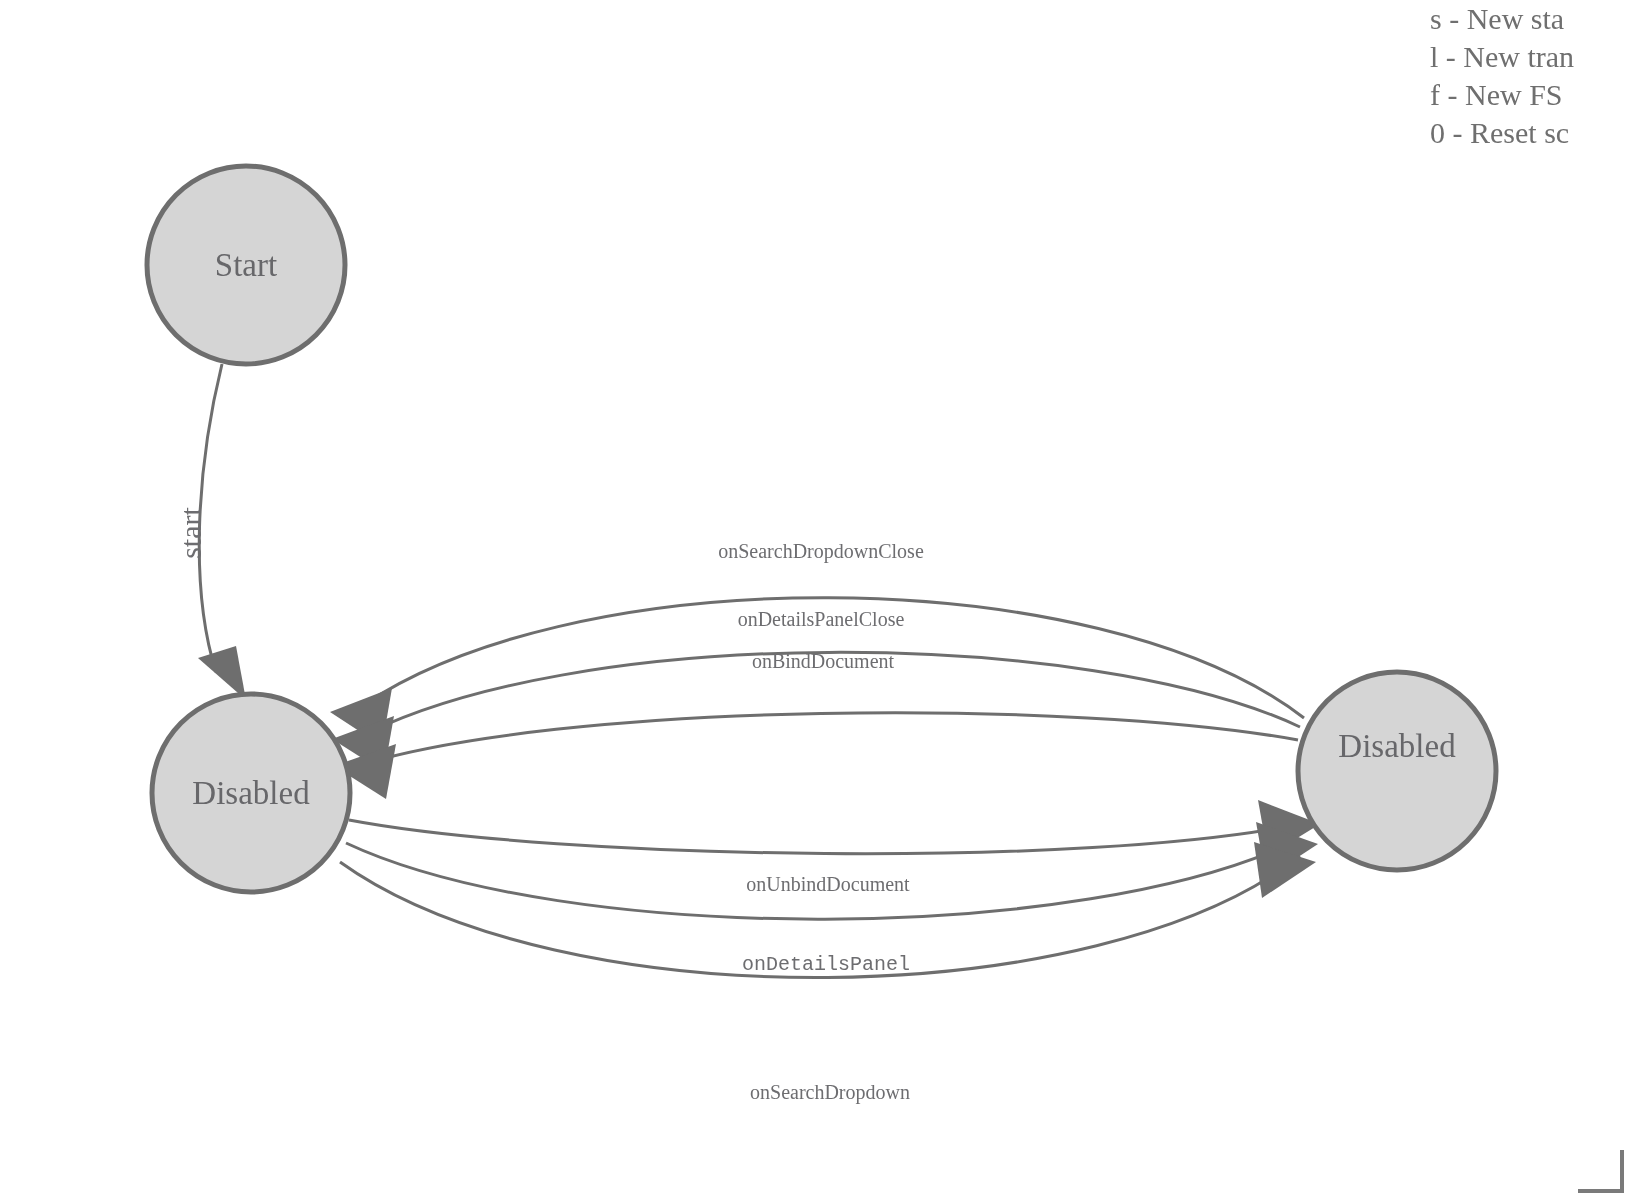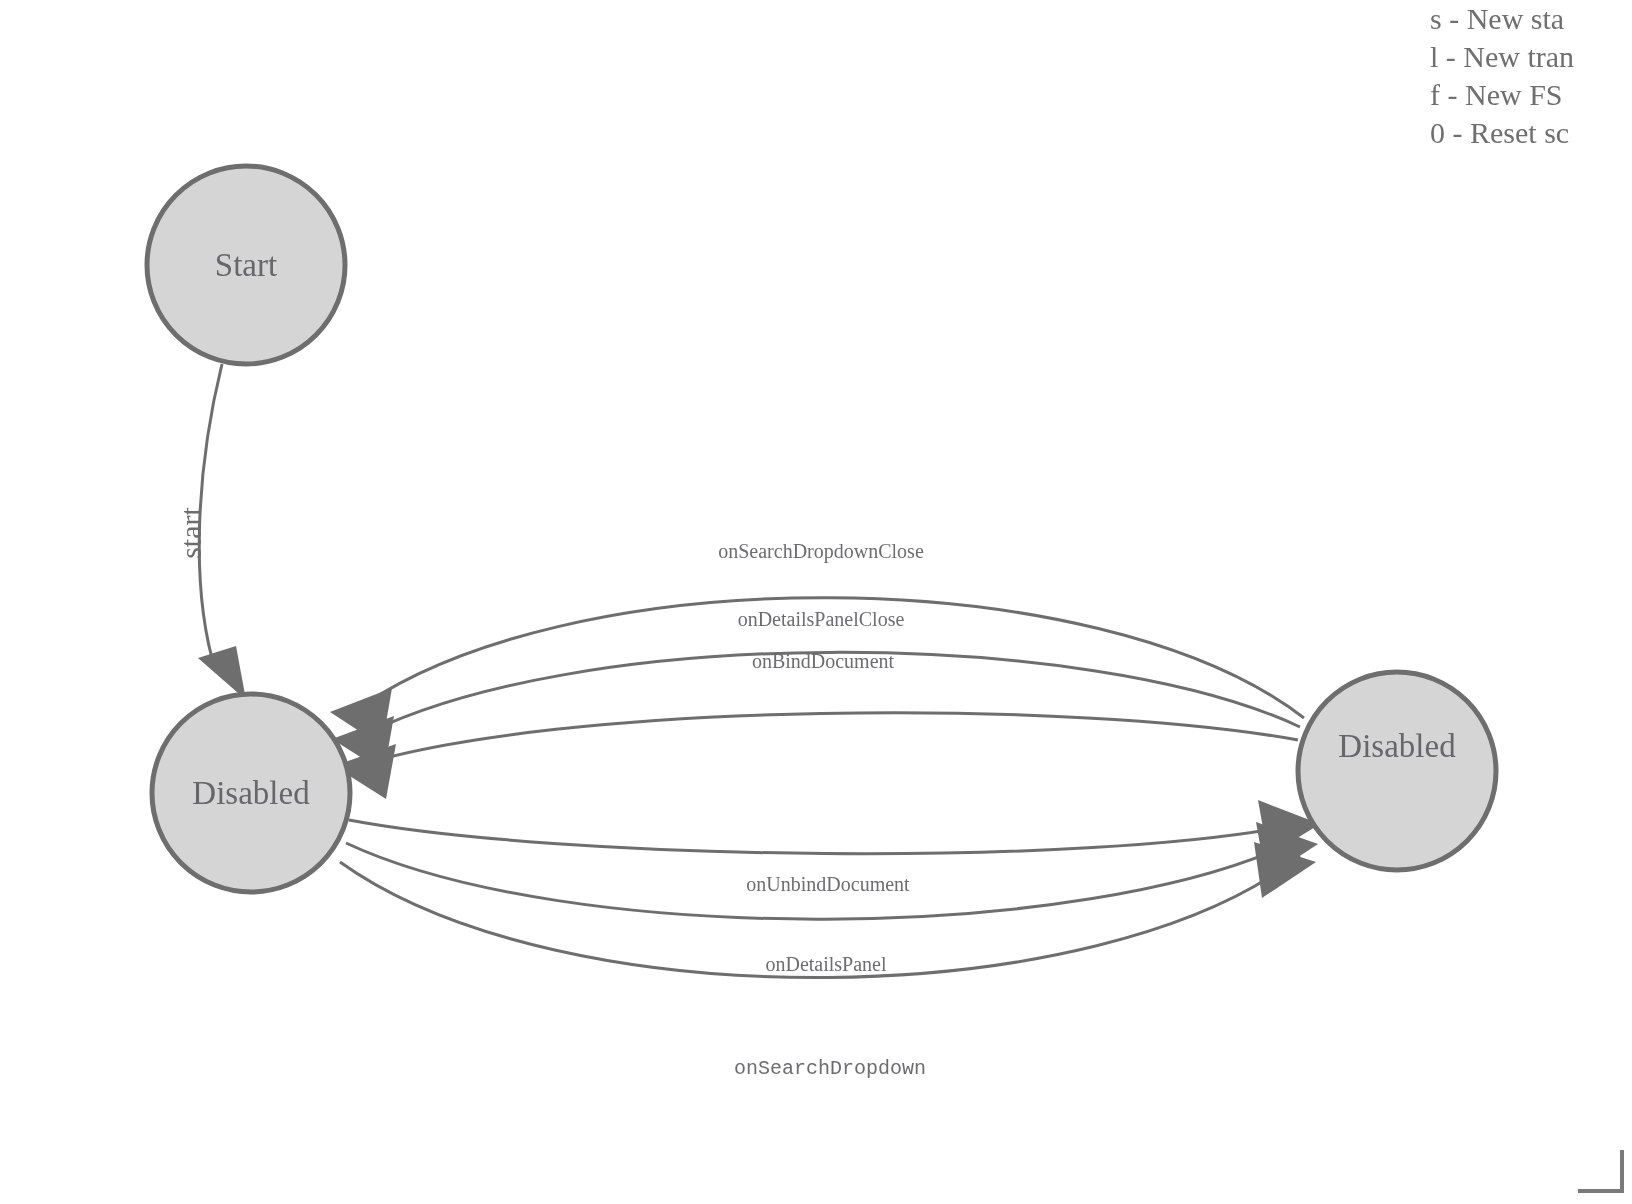--- a/index.html
+++ b/index.html
@@ -127,16 +127,16 @@
   <div class="node-label" style="left:251px; top:793px;">Disabled</div>
   <div class="node-label" style="left:1397px; top:746px;">Disabled</div>
 
   <div class="edge-label vertical" style="left:191px; top:533px;">start</div>
 
   <div class="edge-label" style="left:821px; top:551px;">onSearchDropdownClose</div>
   <div class="edge-label" style="left:821px; top:619px;">onDetailsPanelClose</div>
   <div class="edge-label" style="left:823px; top:661px;">onBindDocument</div>
 
   <div class="edge-label" style="left:828px; top:884px;font-family:Liberation Serif, serif;">onUnbindDocument</div>
-  <div class="edge-label" style="left:826px; top:964px;">onDetailsPanel</div>
-  <div class="edge-label" style="left:830px; top:1068px;font-family:Liberation Mono, monospace;">onSearchDropdown</div>
+  <div class="edge-label" style="left:826px; top:964px;font-family:Liberation Mono, monospace;">onDetailsPanel</div>
+  <div class="edge-label" style="left:830px; top:1092px;">onSearchDropdown</div>
 
 </div>
 
 </body></html>

